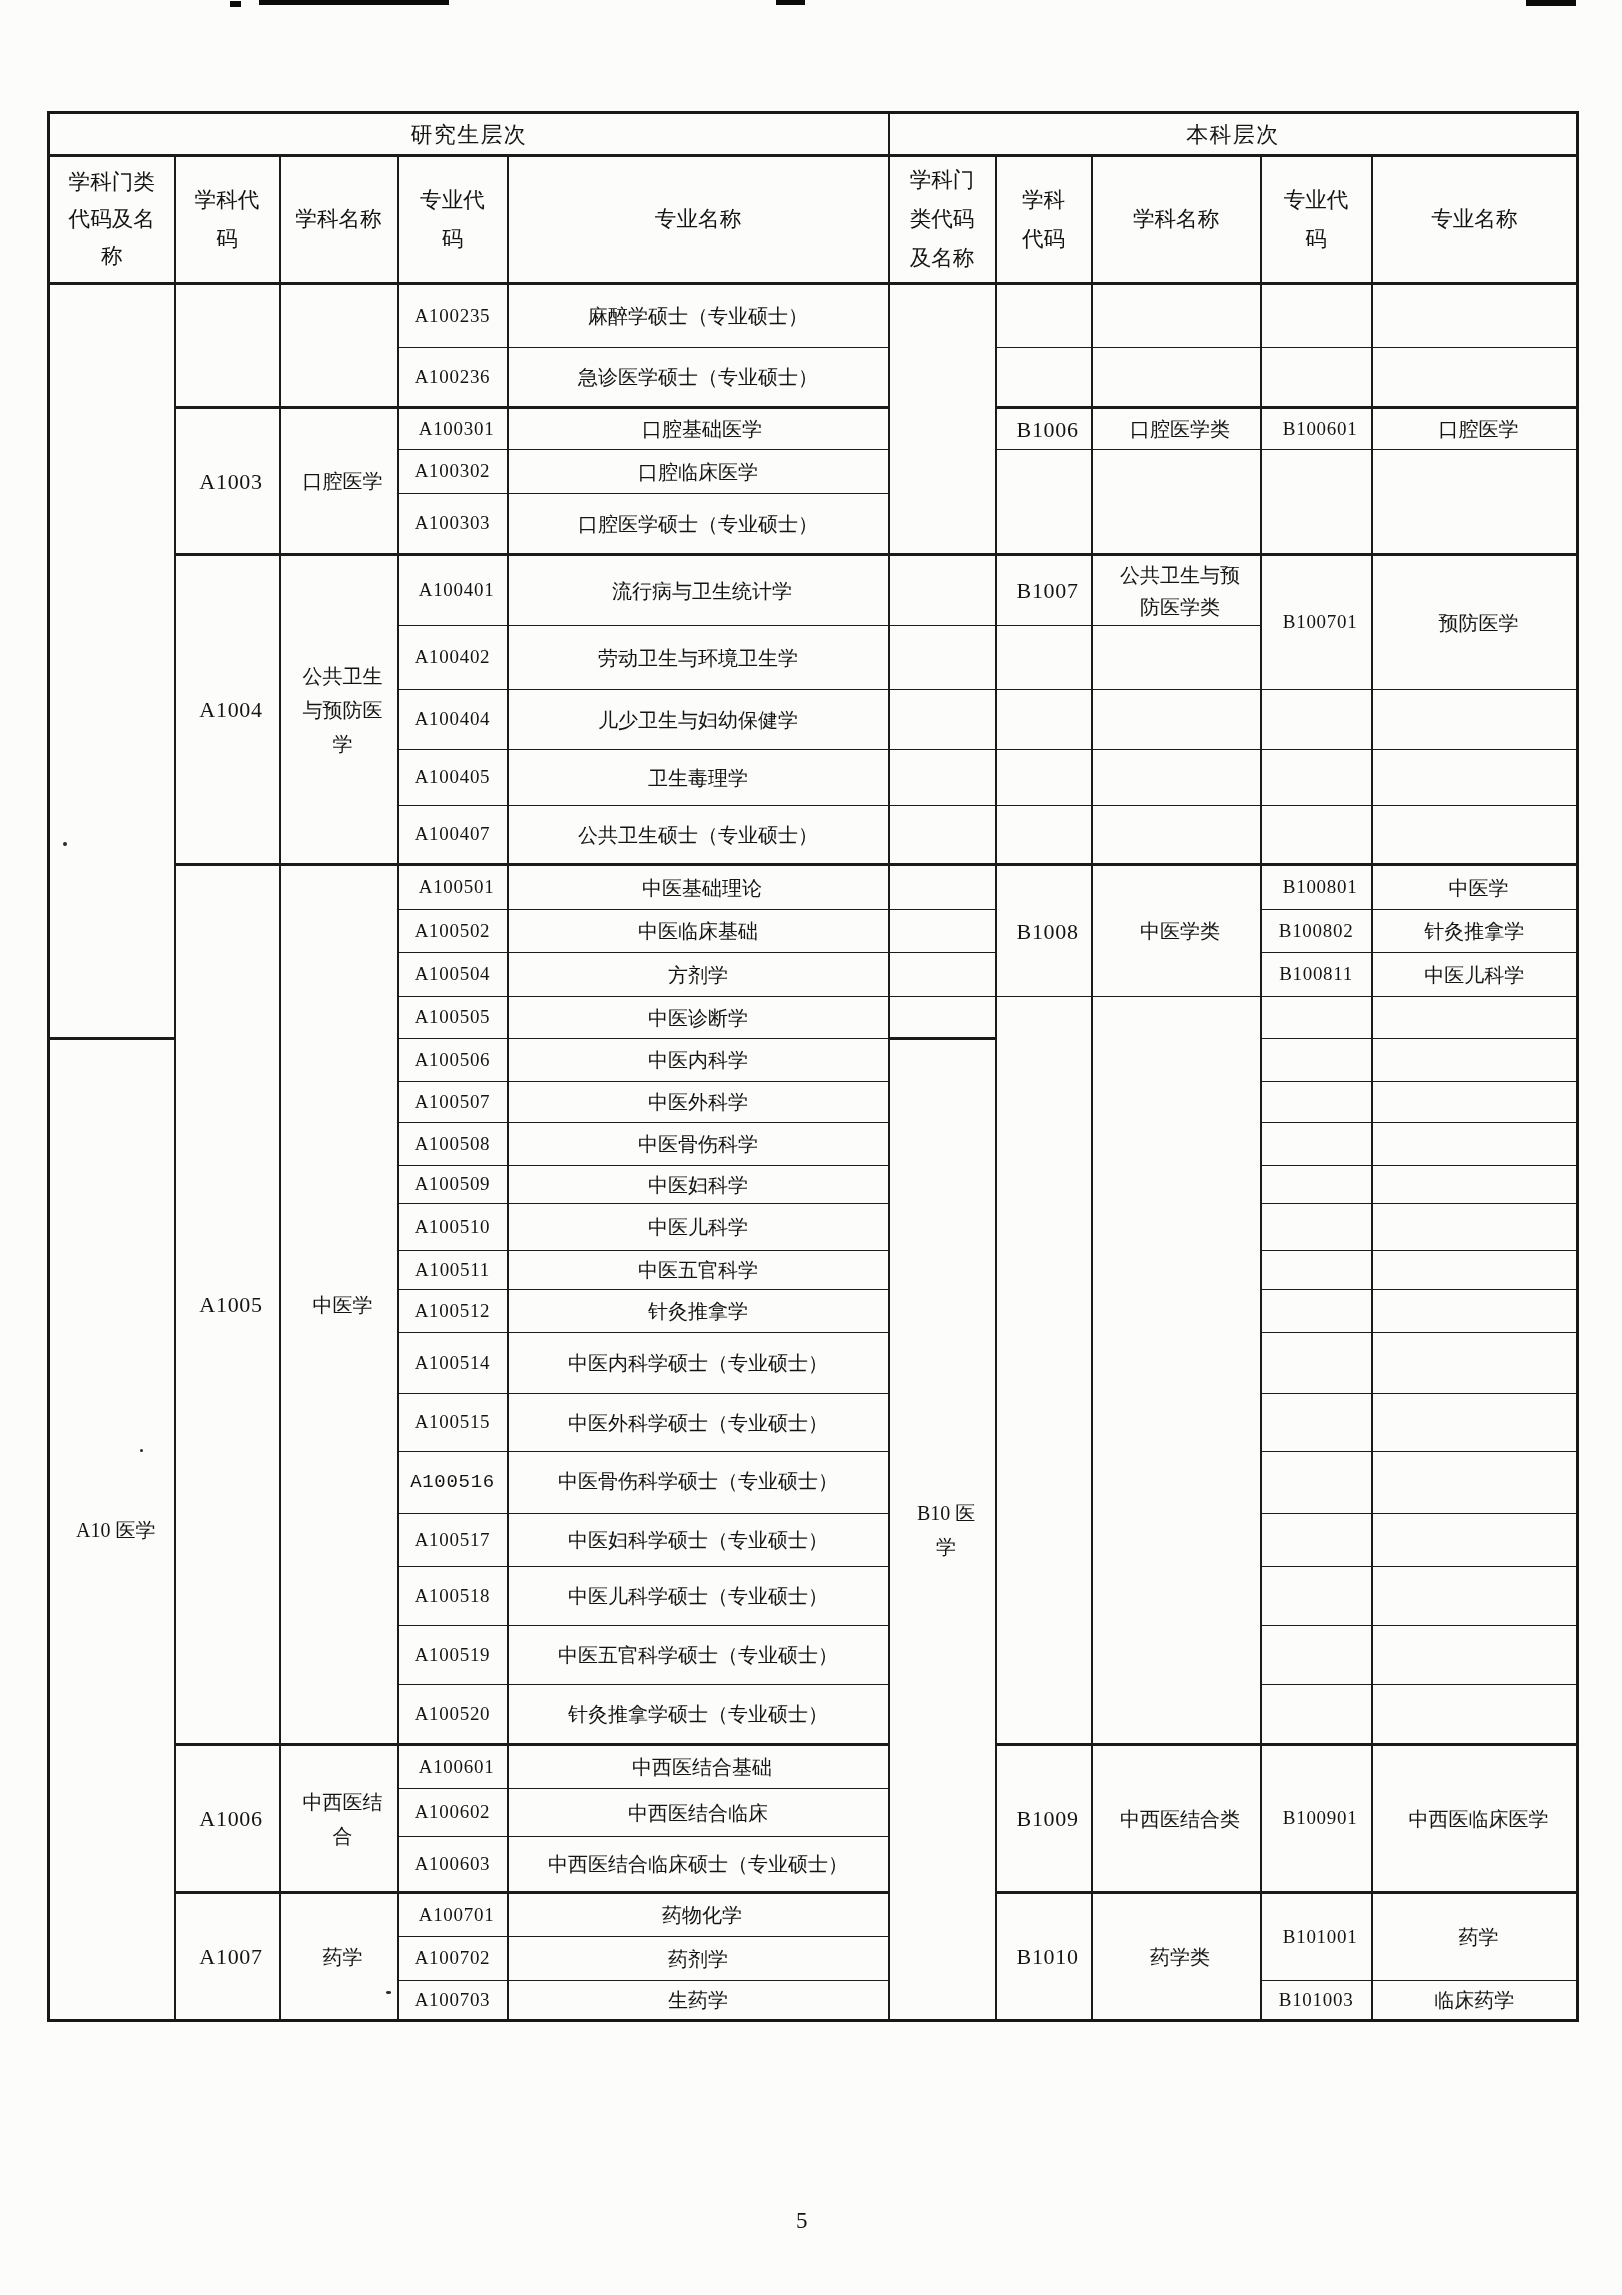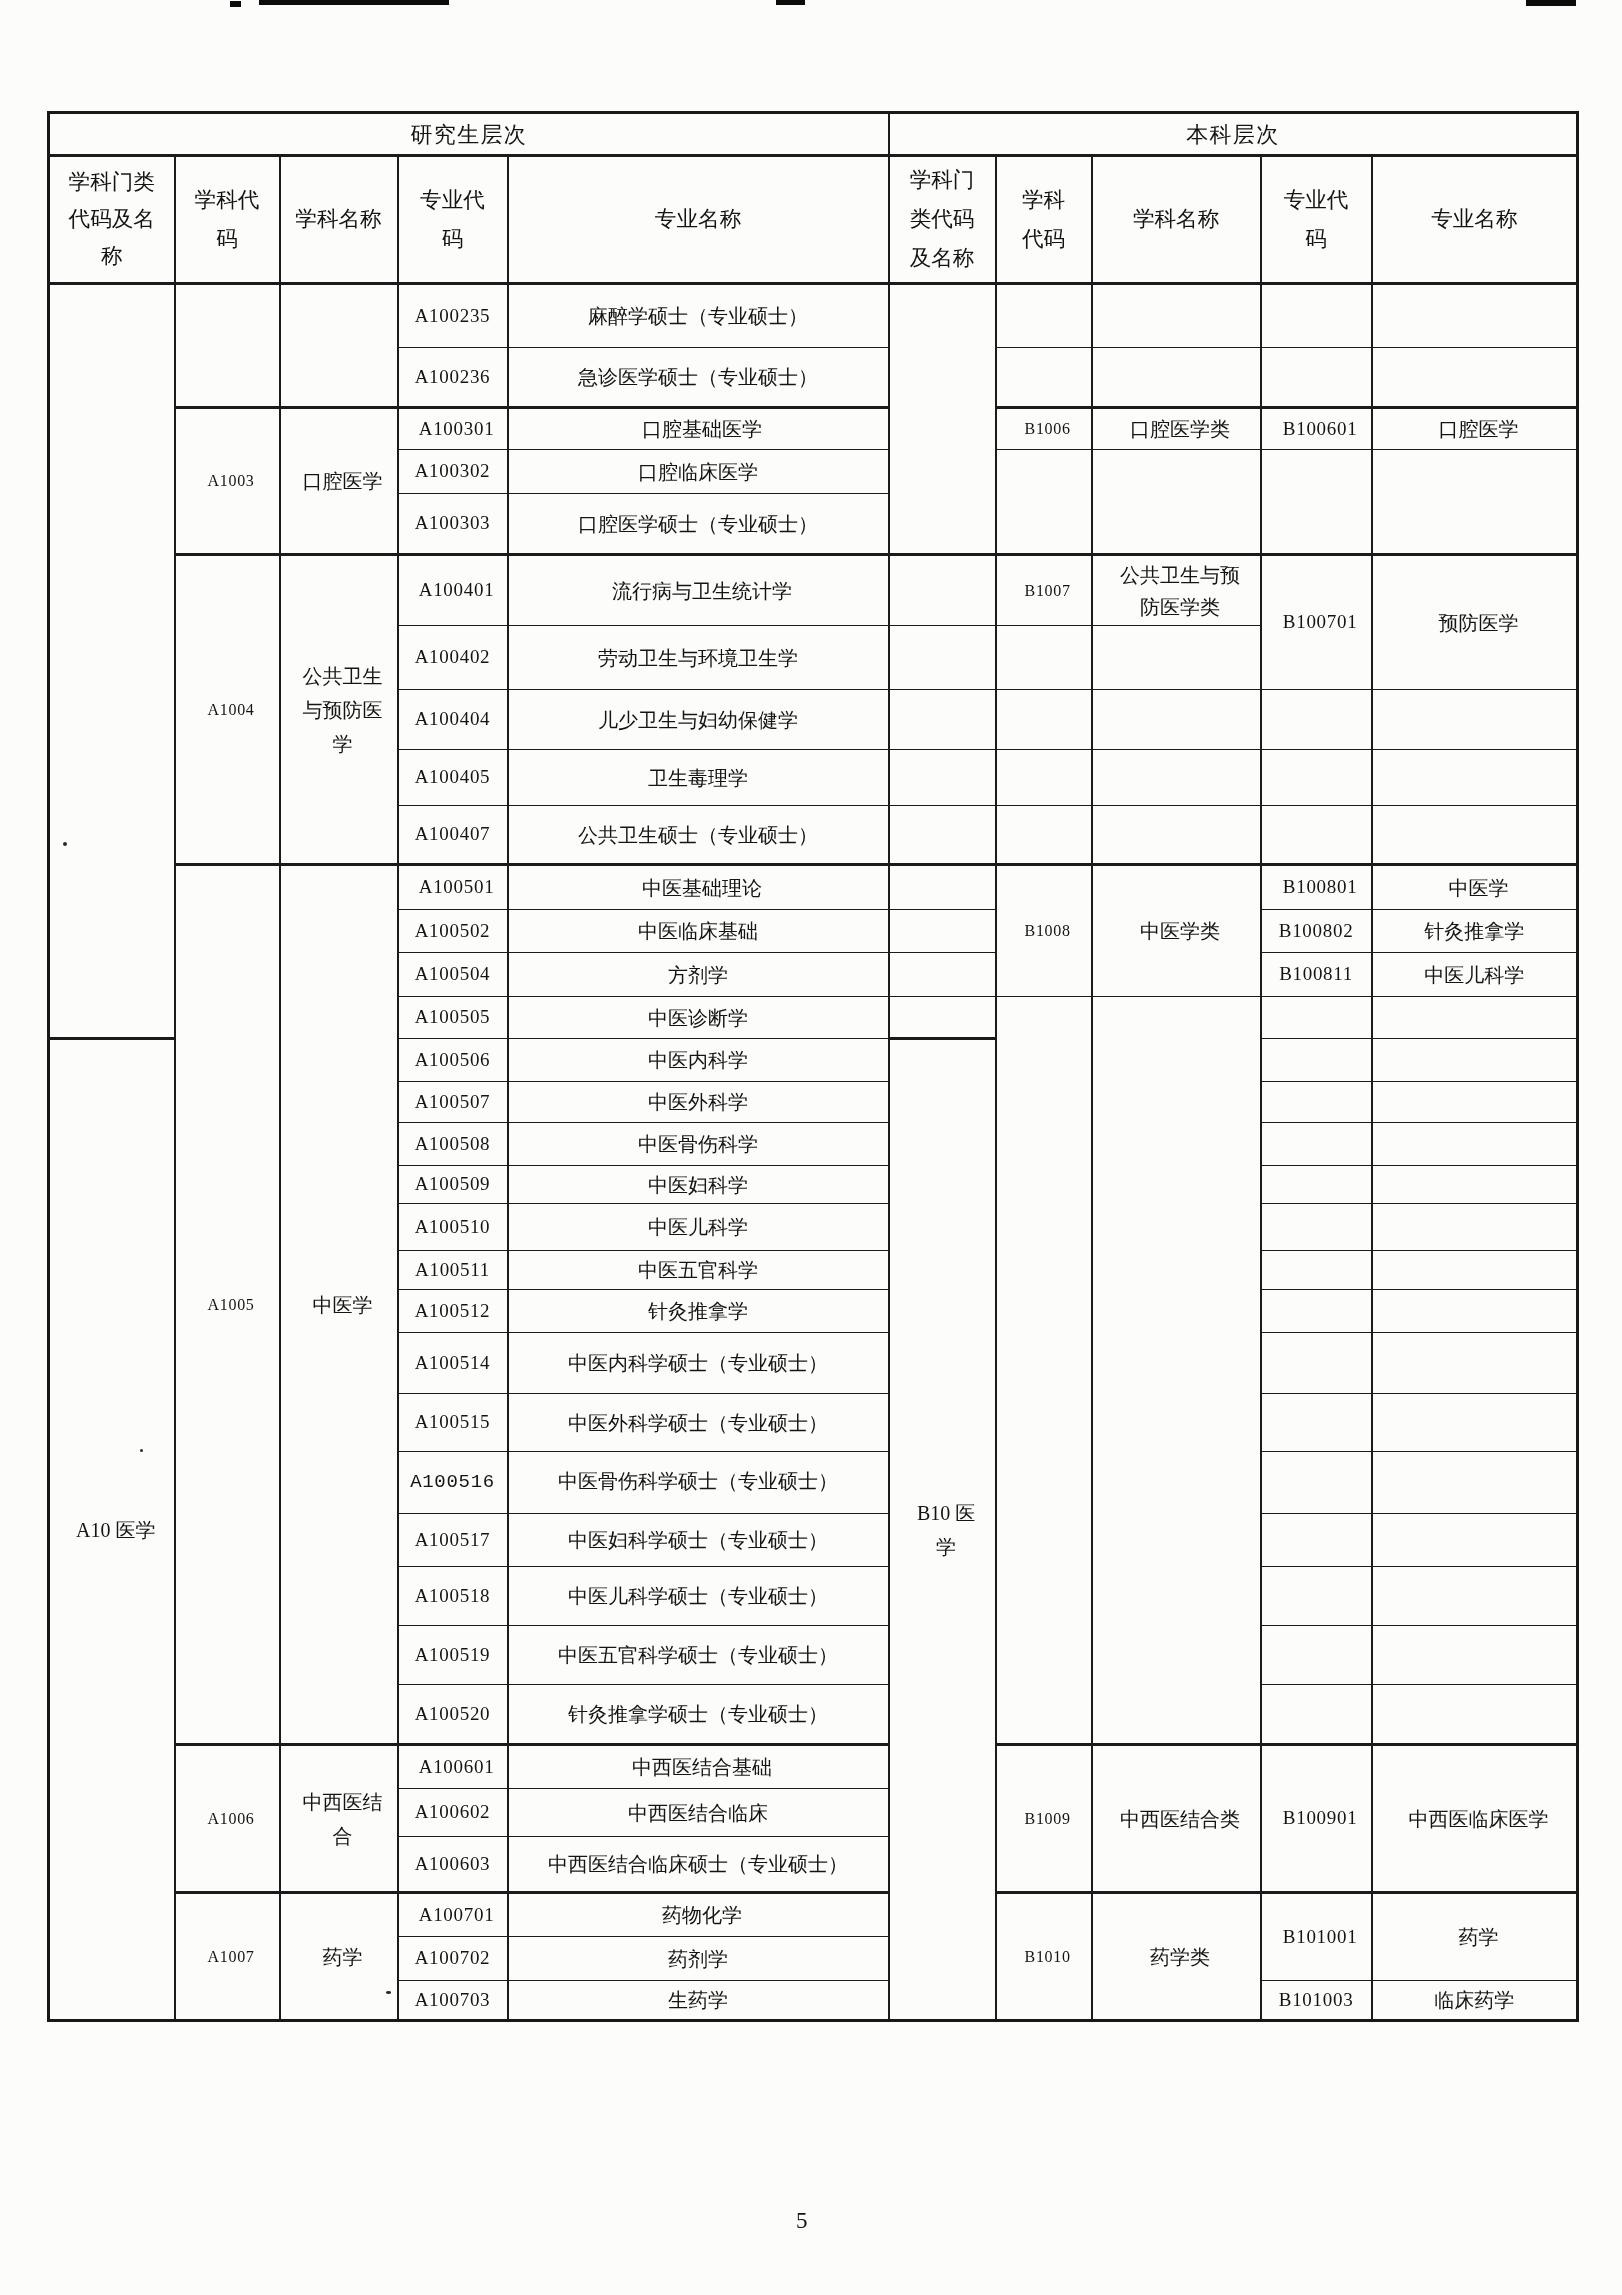--- a/index.html
+++ b/index.html
@@ -18,21 +18,21 @@
   td{
     border:2px solid #1b1b1b;
     border-top-width:1.3px;border-bottom-width:1.3px;
     padding:0 3.9px;text-align:center;vertical-align:middle;
     overflow:hidden;font-size:20px;line-height:1.5;
   }
   td.sec{border-top-width:3.9px;padding-left:12px;}
   tr.band td{border-bottom-width:3.3px;font-size:22px;letter-spacing:1.3px;}
   tr.heads td{border-bottom-width:3.3px;font-size:21.6px;}
   .code{font-size:19px;letter-spacing:0.7px;white-space:nowrap;}
-  .scode{font-size:16px;letter-spacing:0.7px;white-space:nowrap;}
+  .scode{font-size:22px;letter-spacing:0.7px;white-space:nowrap;}
   .w2{display:inline-block;max-width:2.3em;line-height:1.8;}
   .w3{display:inline-block;max-width:3.3em;line-height:1.8;}
   .w4{display:inline-block;max-width:4.25em;line-height:1.7;}
   .w6{display:inline-block;max-width:6.3em;line-height:1.6;}
   .wb10{display:inline-block;max-width:3.5em;line-height:1.7;}
   .catlabel{font-size:20px;white-space:nowrap;}
   .pagenum{position:absolute;left:796px;top:2208px;font-size:23px;color:#111;}
   .scanmark{position:absolute;background:#0c0c0c;}
   .dot{position:absolute;background:#2a2a2a;border-radius:50%;}
 </style>

